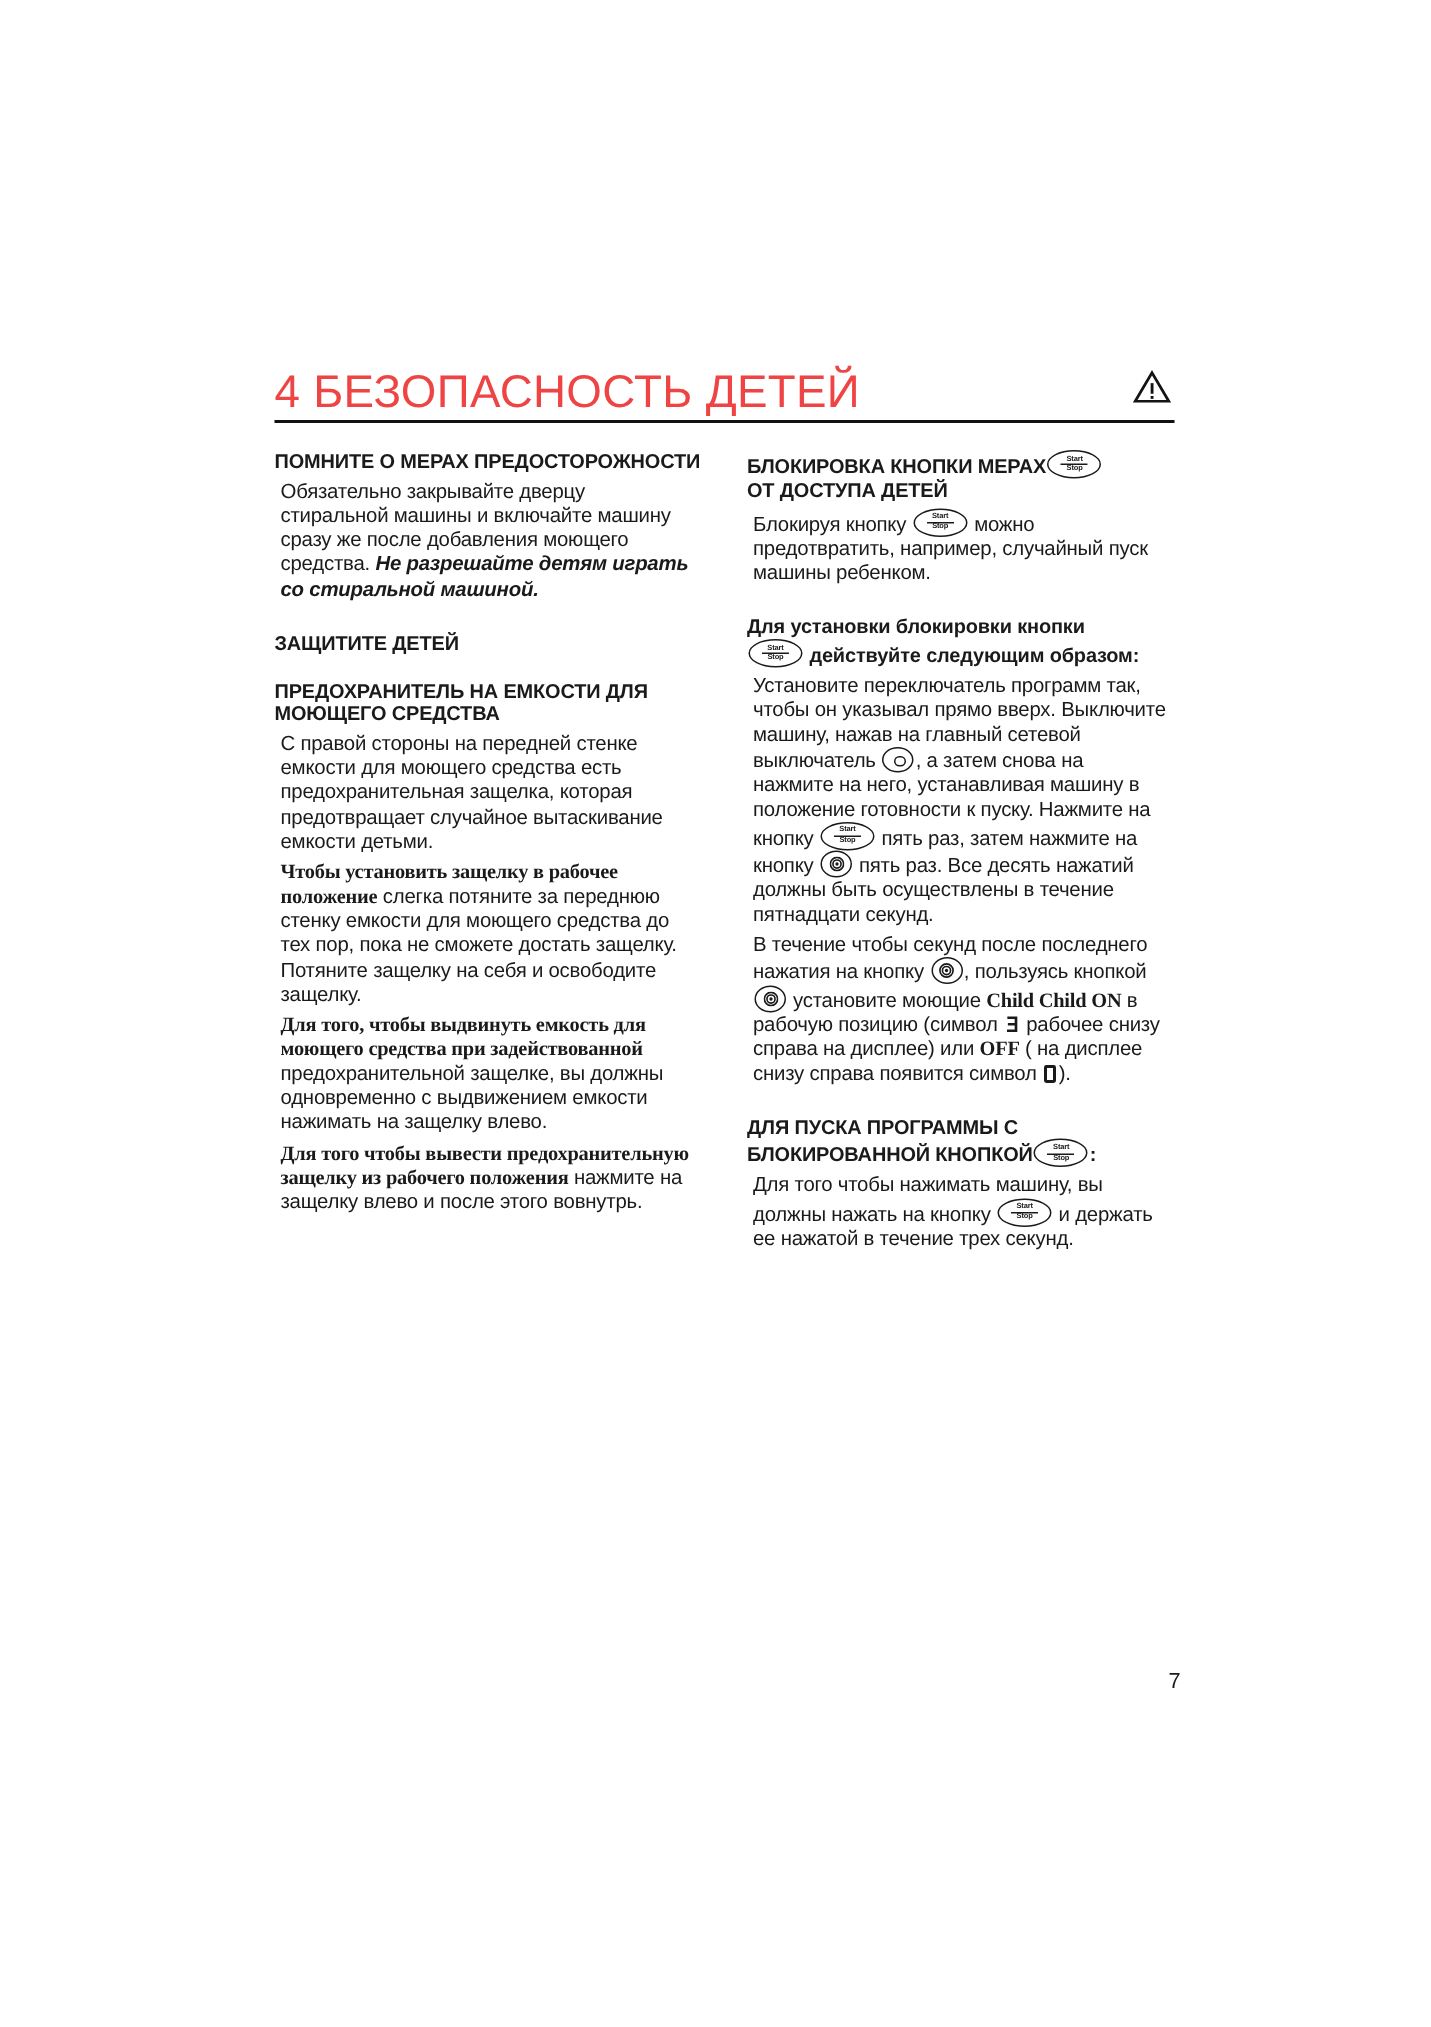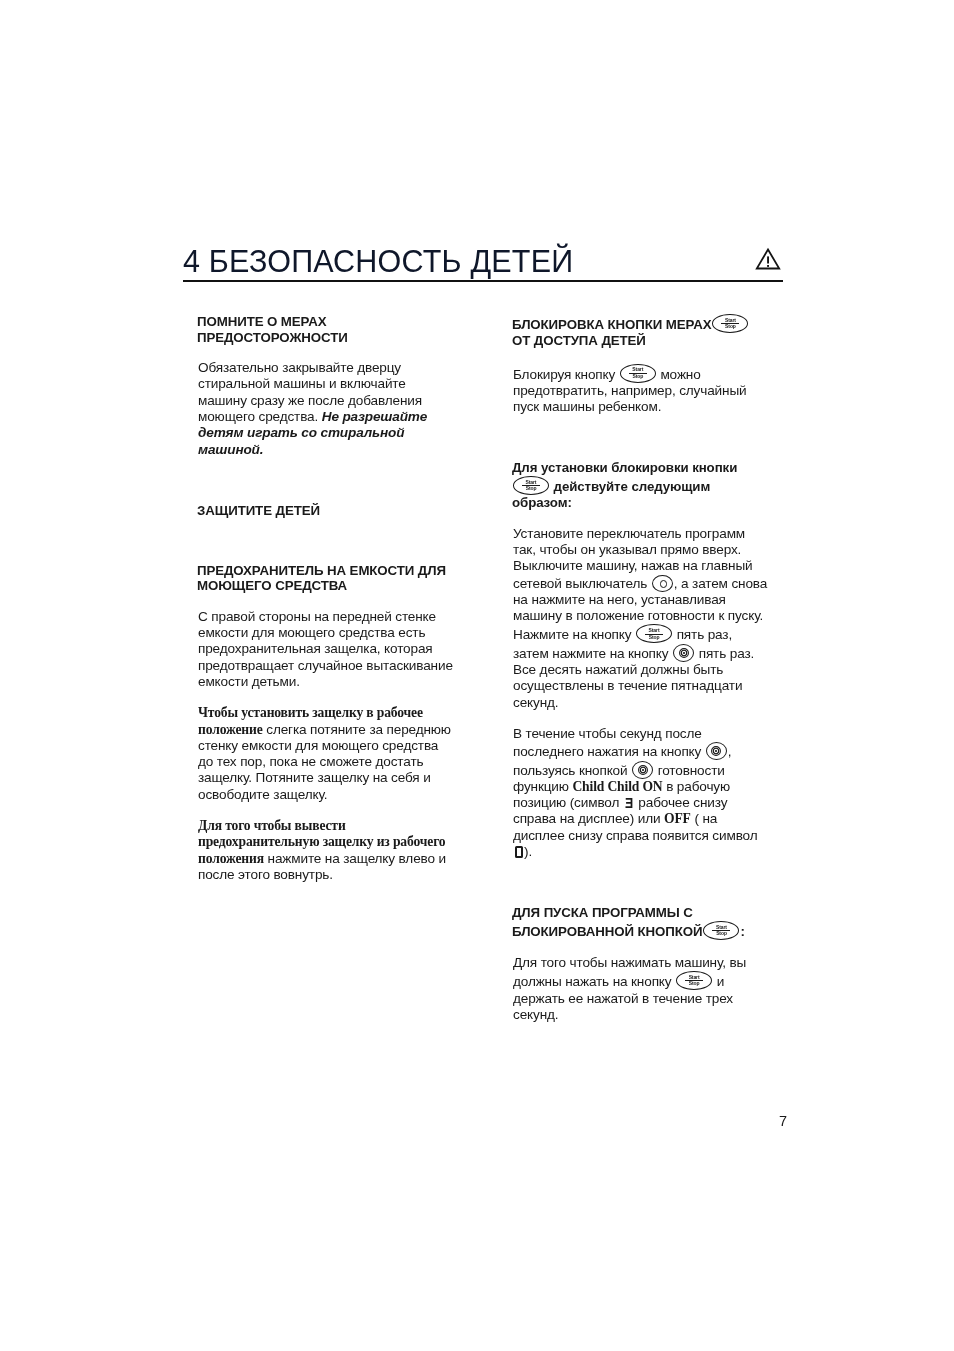--- a/index.html
+++ b/index.html
@@ -34,48 +34,48 @@
     border-bottom: 2.2px solid #111;
     padding-bottom: 4px;
     height: 48px;
   }
   .doc-title {
     font-size: 30.5px;
     font-weight: 400;
     letter-spacing: 0.2px;
     line-height: 1;
     white-space: nowrap;
-    color: #0f172a;
+    color: #ef4444;
   }
   .warn-icon {
     margin-bottom: 1px;
     margin-right: 2px;
   }
 
   
   .columns {
     display: flex;
     margin-top: 18px;
   }
   .col {
     width: 285px;
   }
   .col.left { margin-right: 30px; }
 
   h2.sec {
     font-size: 13.3px;
     font-weight: bold;
     line-height: 15.6px;
-    margin: 14px;
+    margin: 0;
     letter-spacing: -0.1px;
   }
   p.body {
     font-size: 13.6px;
     line-height: 16.3px;
-    margin: 15px;
+    margin: 4px;
     letter-spacing: -0.15px;
     text-align: left;
   }
   p.body b { font-weight: bold; font-family: Liberation Serif, serif; }
   p.body i.bi { font-weight: bold; font-style: italic; }
   .gap-sec { height: 16px; }
 
   
   .btn-startstop {
     display: inline-block;
@@ -223,20 +223,21 @@
 
         <div class="gap-sec"></div>
 
         <h2 class="sec"><span>ЗАЩИТИТЕ ДЕТЕЙ</span></h2>
 
         <div class="gap-sec"></div>
 
         <h2 class="sec"><span>ПРЕДОХРАНИТЕЛЬ НА ЕМКОСТИ ДЛЯ МОЮЩЕГО СРЕДСТВА</span></h2>
         <p class="body"><span>С правой стороны на передней стенке емкости для моющего средства есть предохранительная защелка, которая предотвращает случайное вытаскивание емкости детьми.</span></p>
         <p class="body"><b>Чтобы установить защелку в рабочее положение</b><span> слегка потяните за переднюю стенку емкости для моющего средства до тех пор, пока не сможете достать защелку. Потяните защелку на себя и освободите защелку.</span></p>
+        <p class="body"><b>Для того, чтобы выдвинуть емкость для моющего средства при задействованной</b><span> предохранительной защелке, вы должны одновременно с выдвижением емкости нажимать на защелку влево.</span></p>
         <p class="body"><b>Для того чтобы вывести предохранительную защелку из рабочего положения</b><span> нажмите на защелку влево и после этого вовнутрь.</span></p>
 
       </div>
 
       <div class="col right">
 
         <h2 class="sec"><span>БЛОКИРОВКА КНОПКИ МЕРАХ</span><span class="btn-startstop"><span class="ss-top">Start</span><span class="ss-line"></span><span class="ss-bot">Stop</span></span><br><span>ОТ ДОСТУПА ДЕТЕЙ</span></h2>
         <p class="body"><span>Блокируя кнопку </span><span class="btn-startstop"><span class="ss-top">Start</span><span class="ss-line"></span><span class="ss-bot">Stop</span></span><span> можно предотвратить, например, случайный пуск машины ребенком.</span></p>
 
         <div class="gap-sec"></div>
@@ -250,21 +251,21 @@
               </svg></span><span> пять раз. Все десять нажатий должны быть осуществлены в течение пятнадцати секунд.</span></p>
 
         <p class="body"><span>В течение чтобы секунд после последнего нажатия на кнопку </span><span class="btn-spin"><svg class="sp-in" viewBox="0 0 10 10">
                 <circle cx="5" cy="5" r="4.4" fill="none" stroke="#1a1a1a" stroke-width="1.1"></circle>
                 <circle cx="5" cy="5" r="2.7" fill="none" stroke="#1a1a1a" stroke-width="1.1"></circle>
                 <circle cx="5" cy="5" r="1.1" fill="#1a1a1a"></circle>
               </svg></span><span>, пользуясь кнопкой </span><span class="btn-spin"><svg class="sp-in" viewBox="0 0 10 10">
                 <circle cx="5" cy="5" r="4.4" fill="none" stroke="#1a1a1a" stroke-width="1.1"></circle>
                 <circle cx="5" cy="5" r="2.7" fill="none" stroke="#1a1a1a" stroke-width="1.1"></circle>
                 <circle cx="5" cy="5" r="1.1" fill="#1a1a1a"></circle>
-              </svg></span><span> готовности функцию </span><b>Child Child ON</b><span> в рабочую позицию (символ </span><span class="sym-lock">Ǝ</span><span> рабочее снизу справа на дисплее) или </span><b>OFF</b><span> ( на дисплее снизу справа появится символ </span><span class="sym-off"></span><span>).</span></p>
+              </svg></span><span> установите моющие </span><b>Child Child ON</b><span> в рабочую позицию (символ </span><span class="sym-lock">Ǝ</span><span> рабочее снизу справа на дисплее) или </span><b>OFF</b><span> ( на дисплее снизу справа появится символ </span><span class="sym-off"></span><span>).</span></p>
 
         <div class="gap-sec"></div>
 
         <h2 class="sec"><span>ДЛЯ ПУСКА ПРОГРАММЫ С</span><br><span>БЛОКИРОВАННОЙ КНОПКОЙ</span><span class="btn-startstop"><span class="ss-top">Start</span><span class="ss-line"></span><span class="ss-bot">Stop</span></span><span>:</span></h2>
         <p class="body"><span>Для того чтобы нажимать машину, вы должны нажать на кнопку </span><span class="btn-startstop"><span class="ss-top">Start</span><span class="ss-line"></span><span class="ss-bot">Stop</span></span><span> и держать ее нажатой в течение трех секунд.</span></p>
 
       </div>
 
     </div>
   </div>

